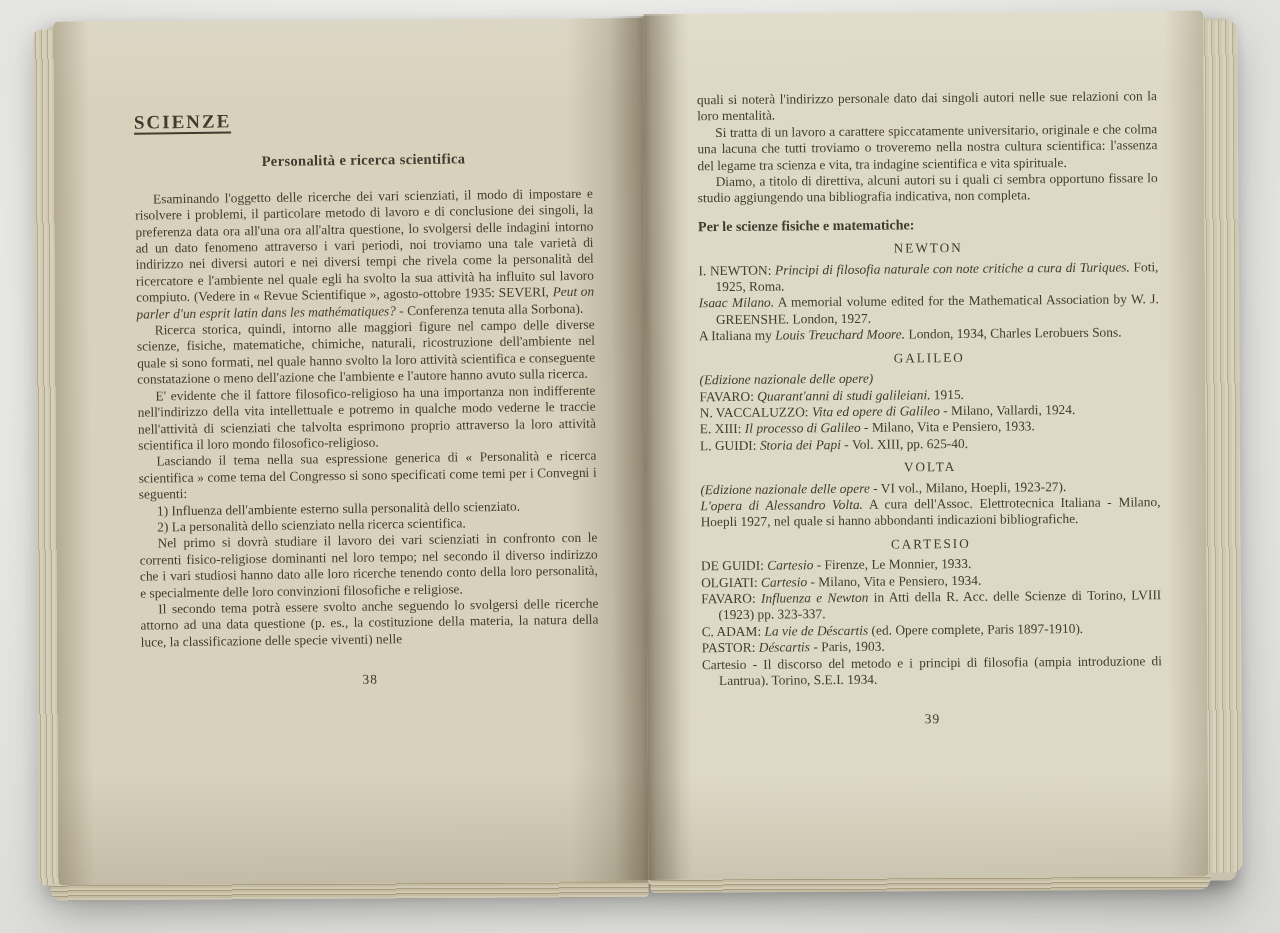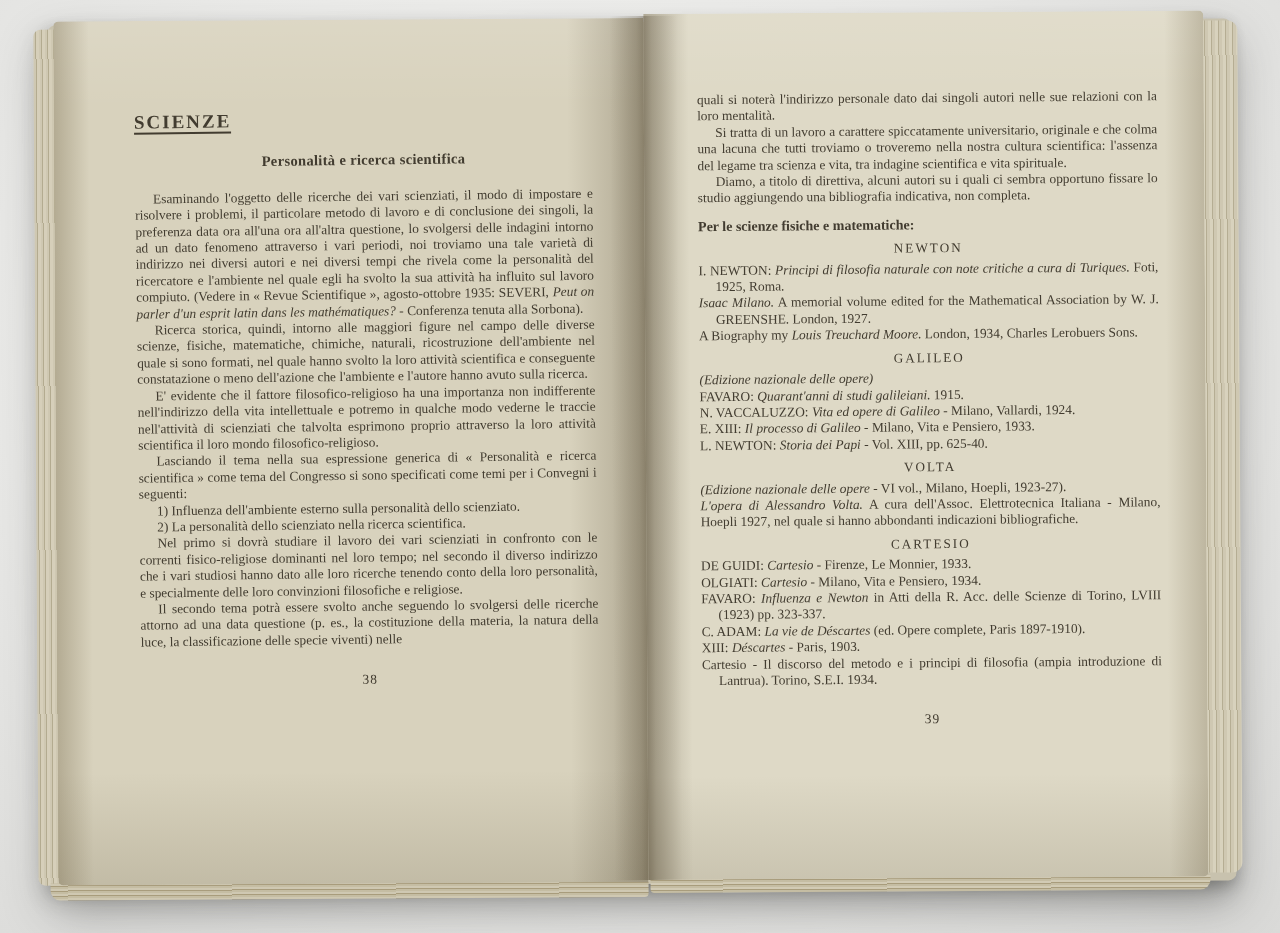--- a/index.html
+++ b/index.html
@@ -117,39 +117,39 @@
       <div class="content content-right">
         <p class="para noindent">quali si noterà l'indirizzo personale dato dai singoli autori nelle sue relazioni con la loro mentalità.</p>
         <p class="para">Si tratta di un lavoro a carattere spiccatamente universitario, originale e che colma una lacuna che tutti troviamo o troveremo nella nostra cultura scientifica: l'assenza del legame tra scienza e vita, tra indagine scientifica e vita spirituale.</p>
         <p class="para">Diamo, a titolo di direttiva, alcuni autori su i quali ci sembra opportuno fissare lo studio aggiungendo una bibliografia indicativa, non completa.</p>
 
         <h3 class="bib-heading">Per le scienze fisiche e matematiche:</h3>
 
         <div class="bib-sub">NEWTON</div>
         <div class="entry"><span>I. NEWTON: </span><i>Principi di filosofia naturale con note critiche a cura di Turiques.</i><span> Foti, 1925, Roma.</span></div>
         <div class="entry"><i>Isaac Milano.</i><span> A memorial volume edited for the Mathematical Association by W. J. GREENSHE. London, 1927.</span></div>
-        <div class="entry"><span>A Biography my </span><i>Louis Treuchard Moore.</i><span> London, 1934, Charles Lerobuers Sons.</span></div>
+        <div class="entry"><span>A Italiana my </span><i>Louis Treuchard Moore.</i><span> London, 1934, Charles Lerobuers Sons.</span></div>
 
         <div class="bib-sub">GALILEO</div>
         <div class="entry note"><i>(Edizione nazionale delle opere)</i></div>
         <div class="entry"><span>FAVARO: </span><i>Quarant'anni di studi galileiani.</i><span> 1915.</span></div>
         <div class="entry"><span>N. VACCALUZZO: </span><i>Vita ed opere di Galileo</i><span> - Milano, Vallardi, 1924.</span></div>
         <div class="entry"><span>E. XIII: </span><i>Il processo di Galileo</i><span> - Milano, Vita e Pensiero, 1933.</span></div>
-        <div class="entry"><span>L. NEWTON: </span><i>Storia dei Papi</i><span> - Vol. XIII, pp. 625-40.</span></div>
+        <div class="entry"><span>L. GUIDI: </span><i>Storia dei Papi</i><span> - Vol. XIII, pp. 625-40.</span></div>
 
         <div class="bib-sub">VOLTA</div>
         <div class="entry note"><i>(Edizione nazionale delle opere</i><span> - VI vol., Milano, Hoepli, 1923-27).</span></div>
         <div class="entry note"><i>L'opera di Alessandro Volta.</i><span> A cura dell'Assoc. Elettrotecnica Italiana - Milano, Hoepli 1927, nel quale si hanno abbondanti indicazioni bibliografiche.</span></div>
 
         <div class="bib-sub">CARTESIO</div>
         <div class="entry"><span>DE GUIDI: </span><i>Cartesio</i><span> - Firenze, Le Monnier, 1933.</span></div>
         <div class="entry"><span>OLGIATI: </span><i>Cartesio</i><span> - Milano, Vita e Pensiero, 1934.</span></div>
         <div class="entry"><span>FAVARO: </span><i>Influenza e Newton</i><span> in Atti della R. Acc. delle Scienze di Torino, LVIII (1923) pp. 323-337.</span></div>
-        <div class="entry"><span>C. ADAM: </span><i>La vie de Déscartes</i><span> (ed. Opere complete, Paris 1897-1910).</span></div>
-        <div class="entry"><span>XIII: </span><i>Déscartes</i><span> - Paris, 1903.</span></div>
+        <div class="entry"><span>C. ADAM: </span><i>La vie de Déscartis</i><span> (ed. Opere complete, Paris 1897-1910).</span></div>
+        <div class="entry"><span>PASTOR: </span><i>Déscartis</i><span> - Paris, 1903.</span></div>
         <div class="entry"><span>Cartesio - Il discorso del metodo e i principi di filosofia (ampia introduzione di Lantrua). Torino, S.E.I. 1934.</span></div>
 
         <div class="pagenum">39</div>
       </div>
     </div>
 
     <div class="gutter-shadow"></div>
   </div>
 </div>
 

